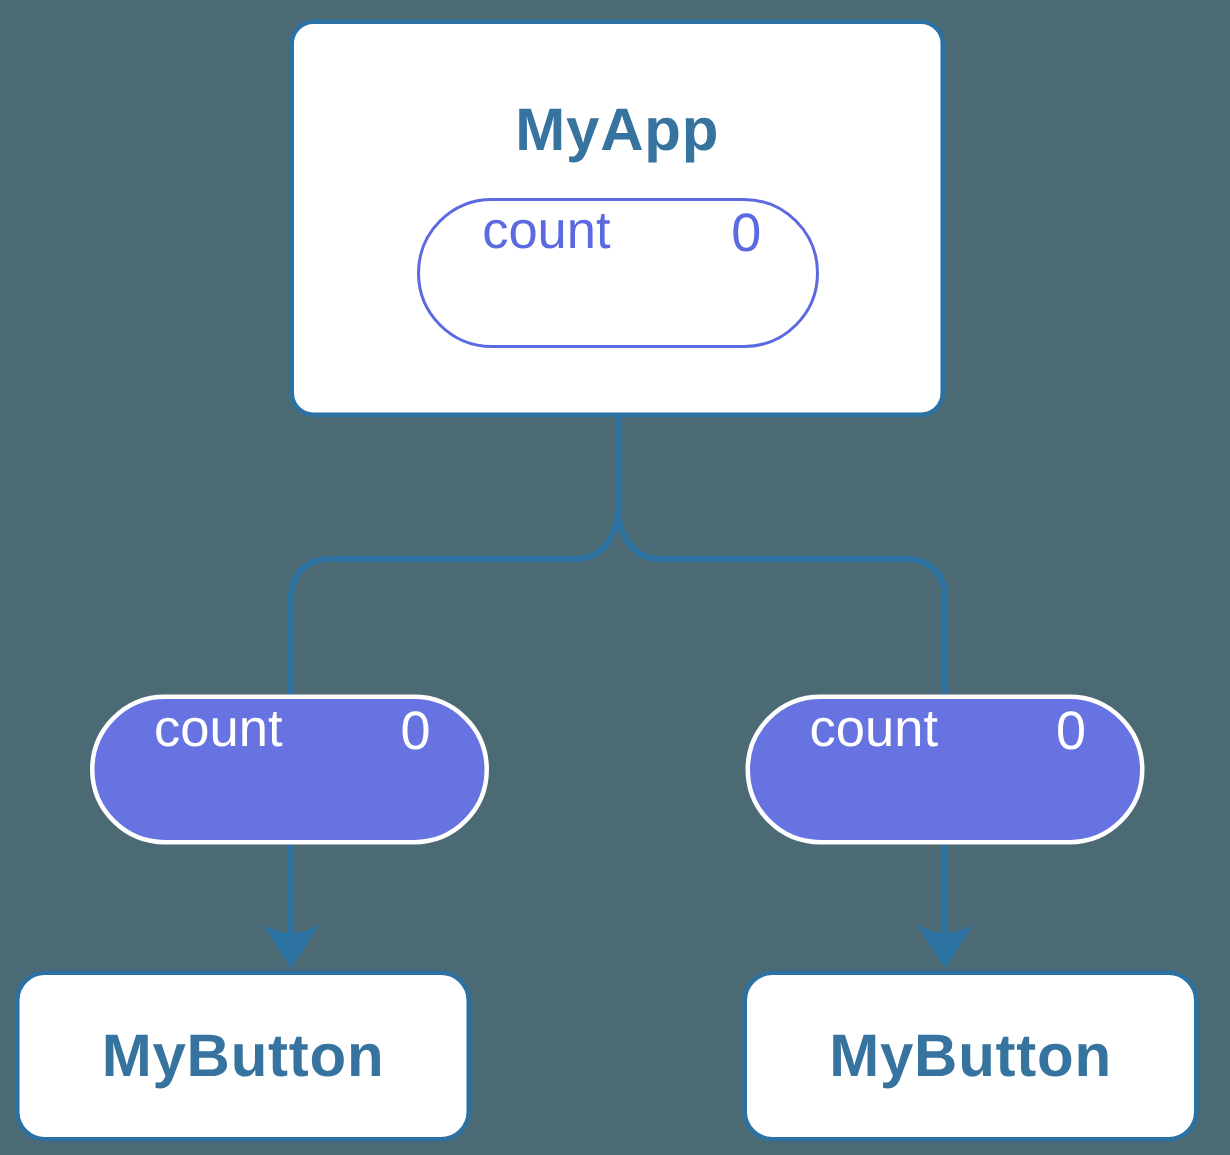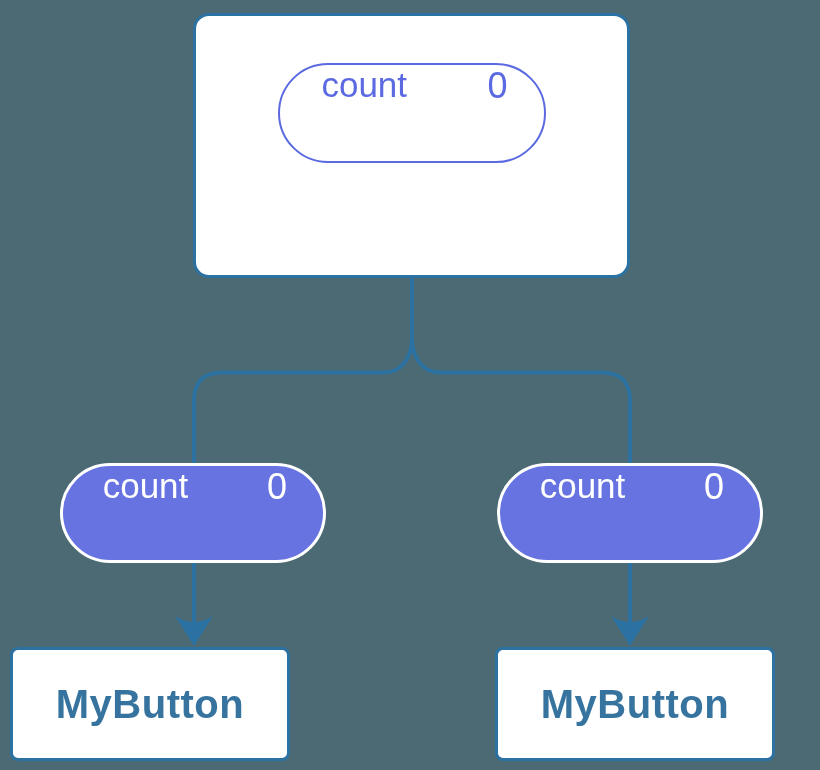--- a/index.html
+++ b/index.html
@@ -59,41 +59,42 @@
     display: flex; align-items: center; justify-content: center;
     font-size: 35px; font-weight: 400;
   }
   .pill-val {
     flex: 0 0 92px;
     display: flex; align-items: center; justify-content: center;
     font-size: 36px; font-weight: 400;
   }
 
   .btn {
-    top: 647px; width: 280px; height: 114px;
-    border-radius: 8px; justify-content: center;
+    top: 647px; width: 304px; height: 114px;
+    border-radius: 20px; justify-content: center;
   }
   .btn-left  { left: 10px; }
   .btn-right { left: 495px; }
 </style>
 </head>
 <body>
 
 <div class="stage">
 
   <svg class="edges" viewBox="0 0 820 770" aria-hidden="true">
     <path class="edge" d="M412 277 L412 338 C412 357 402 372.5 384 372.5 L222 372.5 C204 372.5 194 382 194 400 L194 468"></path>
     <path class="edge" d="M412 277 L412 338 C412 357 422 372.5 440 372.5 L602 372.5 C620 372.5 630 382 630 400 L630 468"></path>
     <path class="edge" d="M194 563 L194 624"></path>
     <path class="head" d="M194 646 L213 616 Q194 628 175 616 Z"></path>
     <path class="edge" d="M630 563 L630 624"></path>
     <path class="head" d="M630 646 L649 616 Q630 628 611 616 Z"></path>
   </svg>
 
   <div class="node myapp">
+    <div class="node-title">MyApp</div>
     <div class="pill pill-outline">
       <span class="pill-key">count</span>
       <span class="pill-div"></span>
       <span class="pill-val">0</span>
     </div>
   </div>
 
   <div class="pill pill-fill pill-left">
     <span class="pill-key">count</span>
     <span class="pill-div"></span>

